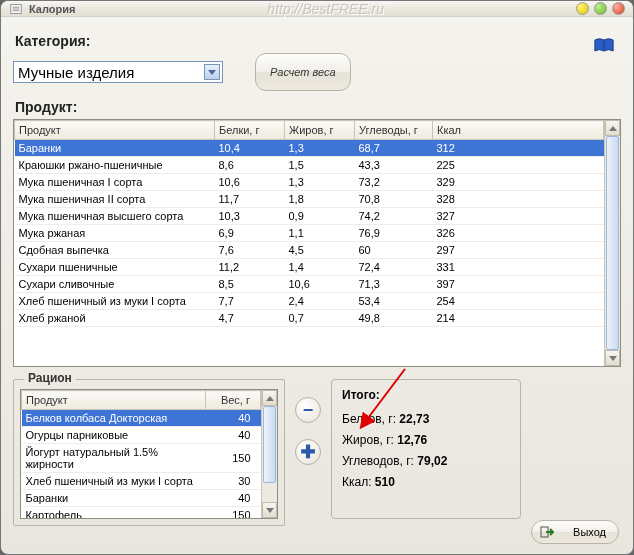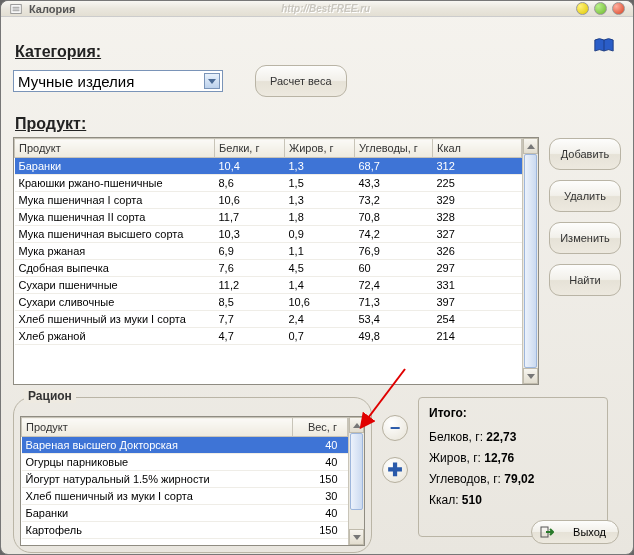--- a/index.html
+++ b/index.html
@@ -28,58 +28,58 @@
     align-items: center;
     padding: 0 8px;
     border-bottom: 1px solid #ccc;
   }
   .app-icon { width:14px; height:14px; margin-right:6px; }
   .title-text { font-weight: bold; color:#555; flex:0 0 auto; }
   .url-text {
     flex:1;
     text-align:center;
     font-family:"Trebuchet MS", sans-serif;
-    font-size:10px;
+    font-size:14px;
     font-style:italic;
-    font-weight:bold;
+    font-weight:normal;
     color:#c9c6be;
     text-shadow:1px 1px 0 #fff;
   }
   .tb-controls { display:flex; gap:5px; }
   .tb-btn { width:13px; height:13px; border-radius:50%; border:1px solid #999; }
   .tb-min { background:radial-gradient(circle at 30% 30%, #fff27a, #e0c800); }
   .tb-max { background:radial-gradient(circle at 30% 30%, #b8f08a, #6fb82e); }
   .tb-close { background:radial-gradient(circle at 30% 30%, #ffb0a0, #d94020); }
 
   .body-area { padding:8px 12px 0 12px; }
 
-  .section-label { font-size:16px; font-weight:bold; color:#222; margin:18px 0 4px 2px;text-decoration:underline; }
+  .section-label { font-size:14px; font-weight:bold; color:#222; margin:8px 0 4px 2px; }
 
   .row1 { display:flex; align-items:center; }
   .combo {
     width:210px; height:22px; border:1px solid #7a94b8;
     background:#fff; display:flex; align-items:center; padding:0 2px 0 4px;
     font-size:15px;
   }
   .combo span { flex:1; }
   .combo-btn {
     width:16px; height:16px;
     background:linear-gradient(to bottom,#e8f1fb,#bcd1ec);
     border:1px solid #7a94b8;
     display:flex; align-items:center; justify-content:center;
   }
   .combo-btn::after { content:""; border-left:4px solid transparent; border-right:4px solid transparent; border-top:5px solid #4a6a95; }
 
   .oval-btn {
     display:inline-flex; align-items:center; justify-content:center;
-    height:32px; padding:0 14px; margin-left:32px;
+    height:38px; padding:0 14px; margin-left:32px;
     border-radius:11px; cursor:pointer;
     background:linear-gradient(to bottom,#fdfdfc 0%, #f2f0ea 48%, #e6e2d7 52%, #ede9df 100%);
     border:1px solid #b9b4a5;
-    font-size:11px; color:#333;
+    font-size:11px; color:#333;font-style:italic;
   }
 
   .book-icon {
     position:absolute; top:36px; right:18px;
     width:22px; height:17px;
   }
 
   .main-wrap { display:flex; gap:10px; margin-top:2px; }
   .table-frame {
     flex:1;
@@ -115,22 +115,22 @@
     background:linear-gradient(to right,#ecf2fb,#cbdaf0);
     border:1px solid #9db6dc; border-radius:2px;
   }
 
   .side-btns { display:flex; flex-direction:column; gap:10px; margin-top:1px; }
   .side-btns .oval-btn { margin:0; width:72px; padding:0; }
 
   .lower { display:flex; gap:10px; margin-top:12px; align-items:flex-start; }
 
   .ration-group {
-    border:1px solid #bab5a6; border-radius:18px;
-    padding:12px 6px 6px 6px; width:359px;
+    border:1px solid #bab5a6; border-radius:2px;
+    padding:3px 6px 6px 6px; width:272px;
     position:relative; background:transparent;
   }
   .ration-title {
     position:absolute; top:-9px; left:10px; padding:0 4px;
     background:#eeeae1; font-size:12px; font-weight:bold; color:#333;
   }
   .ration-frame {
     border:1px solid #8f8c82; background:#fff; height:130px;
     display:flex; margin-top:6px;
   }
@@ -315,47 +315,41 @@
         </div>
         <div class="scrollbar">
           <div class="sb-btn arrow-up"></div>
           <div class="sb-track">
             <div class="sb-thumb" style="top:0;height:100%;"></div>
           </div>
           <div class="sb-btn arrow-down"></div>
         </div>
       </div>
 
-      <div class="side-btns">
-        <div class="oval-btn">Добавить</div>
-        <div class="oval-btn">Удалить</div>
-        <div class="oval-btn">Изменить</div>
-        <div class="oval-btn">Найти</div>
-      </div>
     </div>
 
     <div class="lower">
       <div class="ration-group">
         <div class="ration-title">Рацион</div>
         <div class="ration-frame">
           <div class="table-scroll">
             <table class="ration-table">
               <colgroup>
                   <col>
                   <col style="width:55px">
                 </colgroup>
               <thead>
                   <tr>
                 <th>Продукт</th>
                 <th>Вес, г</th>
               </tr>
                 </thead>
               <tbody id="rtbody">
                   <tr class="selected">
-                    <td>Вареная высшего Докторская</td>
+                    <td>Белков колбаса Докторская</td>
                     <td>40</td>
                   </tr>
                   <tr>
                     <td>Огурцы парниковые</td>
                     <td>40</td>
                   </tr>
                   <tr>
                     <td>Йогурт натуральный 1.5% жирности</td>
                     <td>150</td>
                   </tr>

